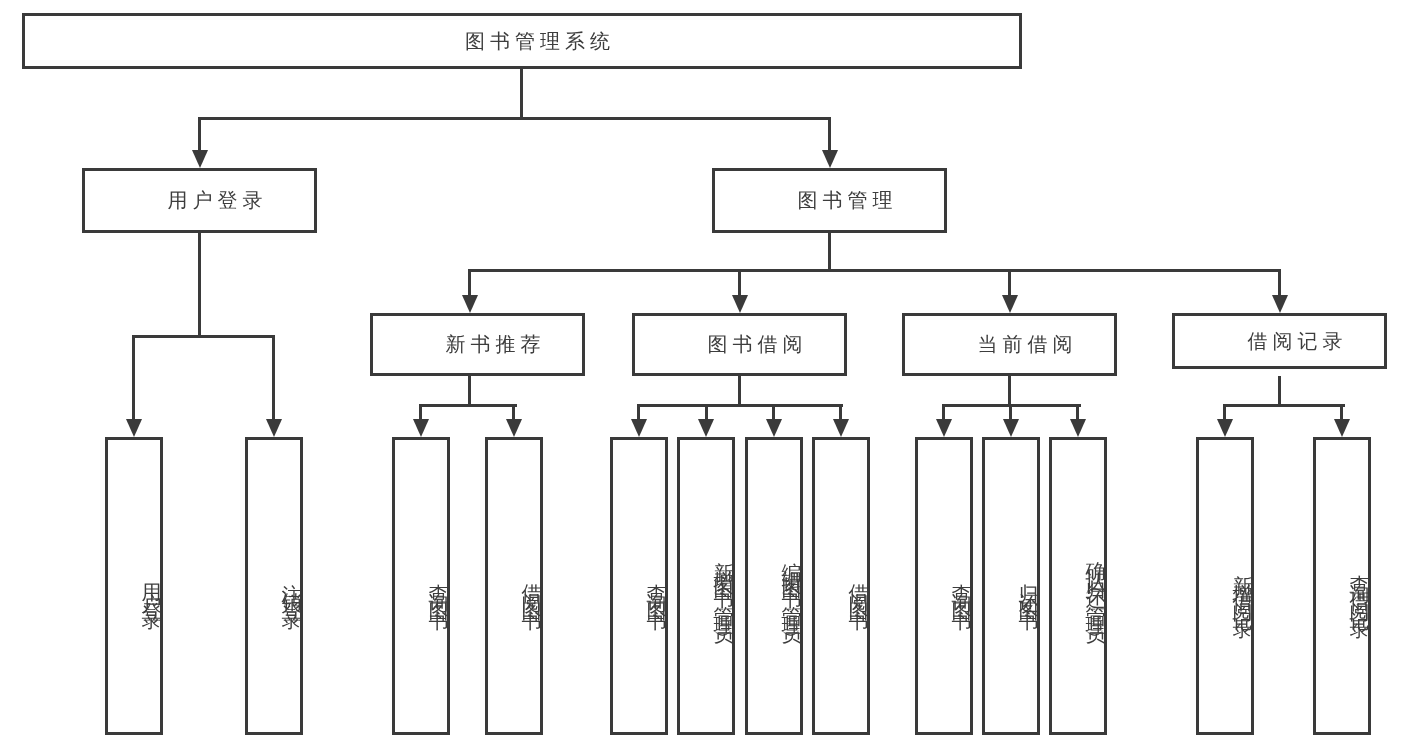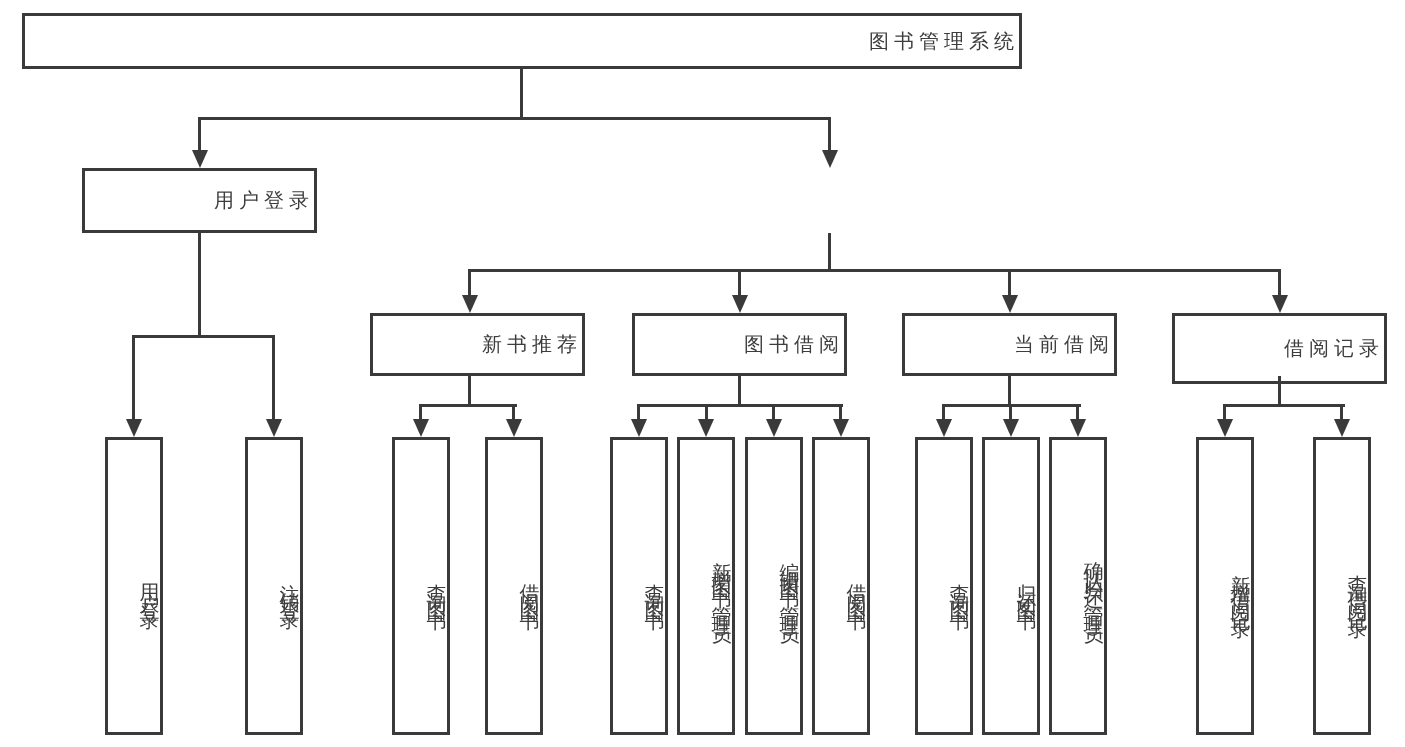--- a/index.html
+++ b/index.html
@@ -11,21 +11,21 @@
     font-family: "Liberation Sans", sans-serif;
     overflow: hidden;
   }
   .box {
     position: absolute;
     box-sizing: border-box;
     border: 3px solid #3a3a3a;
     background: #ffffff;
     display: flex;
     align-items: center;
-    justify-content: flex-end;
+    justify-content: center;
     color: #3d3d3d;
     font-size: 20px;
     padding-left: 36px;
   }
   .box .lbl-h {
     letter-spacing: 5px;
     white-space: nowrap;
   }
   .box .lbl-v {
     writing-mode: vertical-rl;
@@ -60,34 +60,37 @@
 <div class="canvas">
 
   <div class="box" style="left:22px; top:13px; width:1000px; height:56px;">
     <span class="lbl-h">图书管理系统</span>
   </div>
 
   <div class="box" style="left:82px; top:168px; width:235px; height:65px;">
     <span class="lbl-h">用户登录</span>
   </div>
 
+  <div class="box" style="left:712px; top:168px; width:235px; height:65px;">
+    <span class="lbl-h">图书管理</span>
+  </div>
 
   <div class="box" style="left:370px; top:313px; width:215px; height:63px;">
     <span class="lbl-h">新书推荐</span>
   </div>
 
   <div class="box" style="left:902px; top:313px; width:215px; height:63px;">
     <span class="lbl-h">当前借阅</span>
   </div>
 
   <div class="box" style="left:632px; top:313px; width:215px; height:63px;">
     <span class="lbl-h">图书借阅</span>
   </div>
 
-  <div class="box" style="left:1172px; top:313px; width:215px; height:71px;">
+  <div class="box" style="left:1172px; top:313px; width:215px; height:56px;">
     <span class="lbl-h">借阅记录</span>
   </div>
 
   <div class="box" style="left:105px; top:437px; width:58px; height:298px;">
     <span class="lbl-v">用户登录</span>
   </div>
 
   <div class="box" style="left:245px; top:437px; width:58px; height:298px;">
     <span class="lbl-v">注销登录</span>
   </div>

